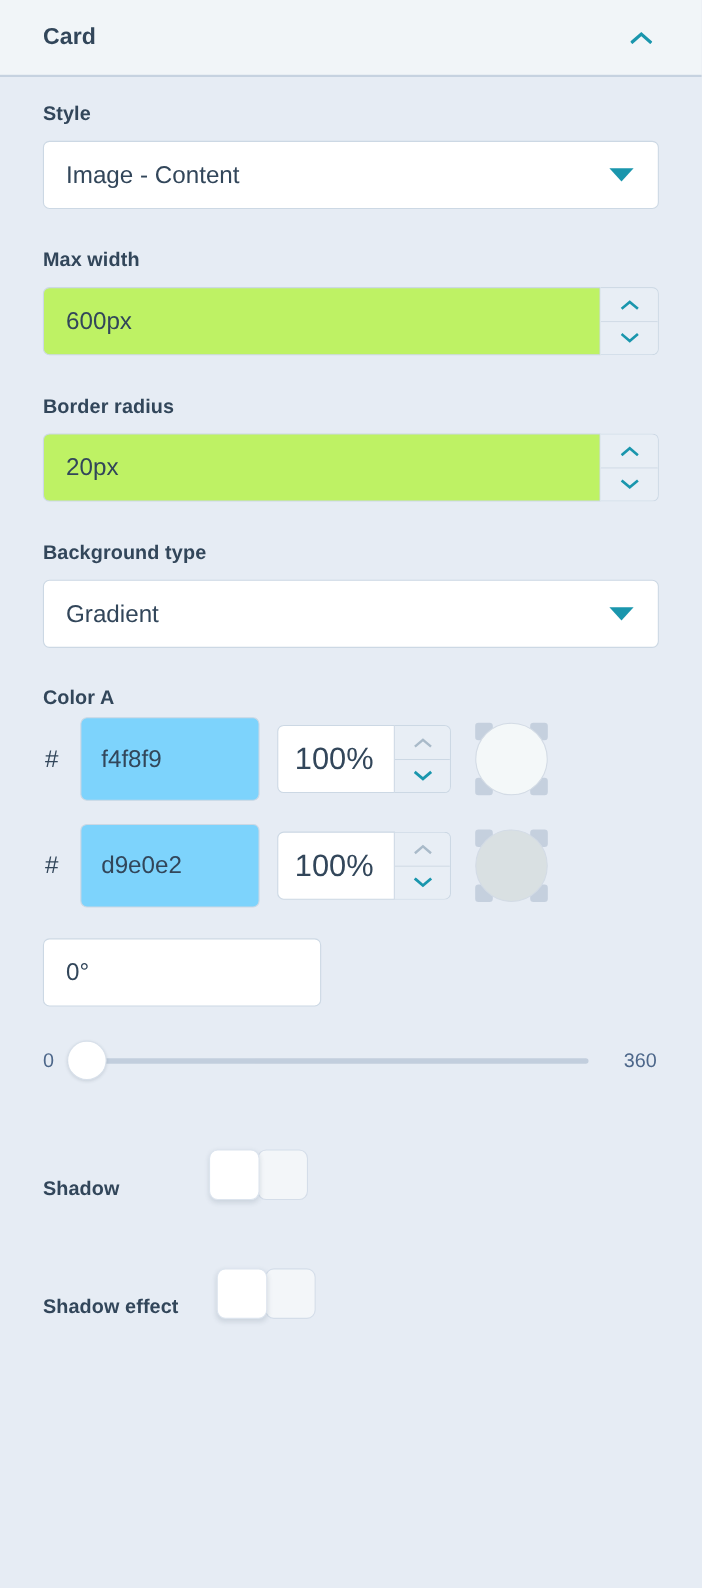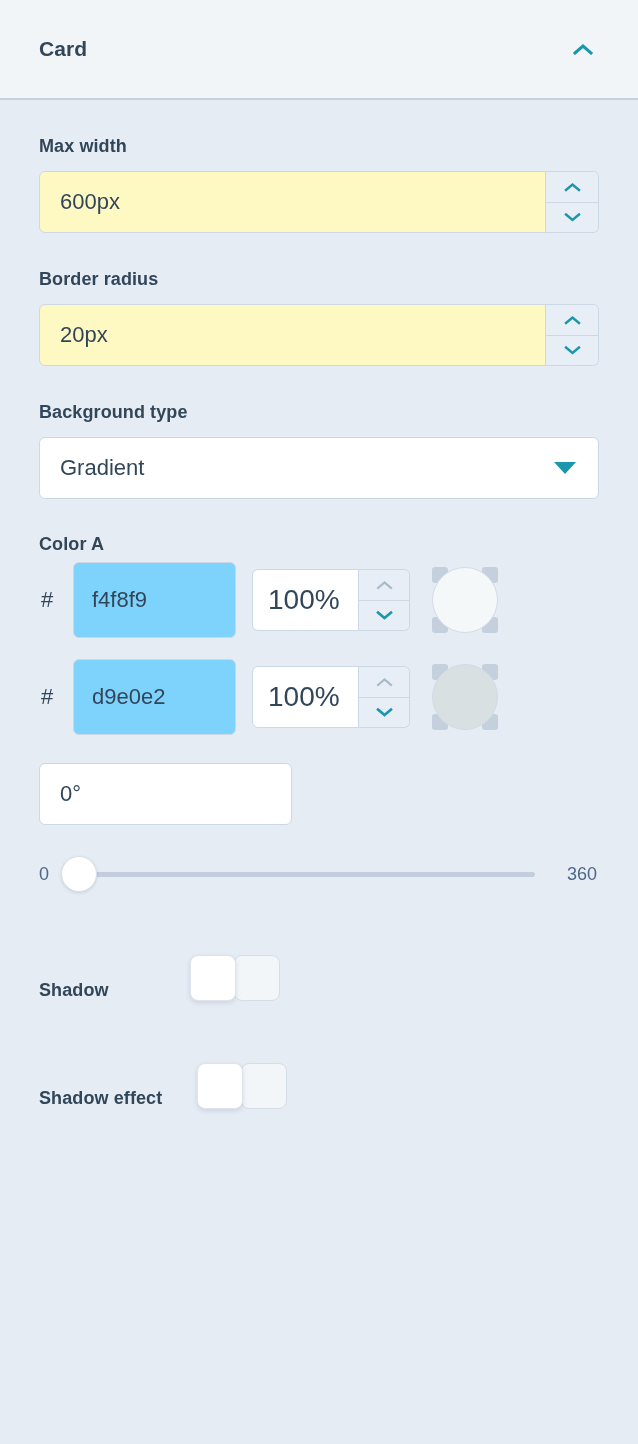--- a/index.html
+++ b/index.html
@@ -18,21 +18,21 @@
 
   .panel {
     width: 638px;
     height: 1444px;
     position: relative;
     background: #e6ecf4;
   }
 
   
   .panel-header {
-    height: 100px;
+    height: 70px;
     background: #f1f5f8;
     border-bottom: 2px solid #c6d2e0;
     display: flex;
     align-items: center;
     justify-content: space-between;
     padding: 0 36px 0 39px;
   }
   .panel-title {
     font-size: 21px;
     font-weight: bold;
@@ -110,21 +110,21 @@
   }
 
   
   .num-group {
     display: flex;
     align-items: stretch;
     height: 62px;
   }
   .num-input {
     flex: 1;
-    background: #fef9c3;
+    background: #bef264;
     border: 1px solid #ccd8e4;
     border-radius: 6px 0 0 6px;
     display: flex;
     align-items: center;
     padding: 18px 20px;
     font-size: 22px;
     color: #32465a;
     cursor: text;
   }
   .stepper {
@@ -336,20 +336,27 @@
     <span class="panel-title">Card</span>
     <button class="collapse-btn">
       <svg class="chev-up" viewBox="0 0 20 12">
         <path d="M2 10 L10 3 L18 10" fill="none" stroke="#1a96ad" stroke-width="3" stroke-linecap="square"></path>
       </svg>
     </button>
   </div>
 
   <div class="panel-body">
 
+    <div class="field f-style">
+      <span class="field-label label-gap">Style</span>
+      <div class="select-box">
+        <span class="select-value">Image - Content</span>
+        <span class="caret-down"></span>
+      </div>
+    </div>
 
     <div class="field f-maxwidth">
       <span class="field-label label-gap">Max width</span>
       <div class="num-group">
         <div class="num-input">600px</div>
         <div class="stepper">
           <button class="step-btn up">
             <svg class="chev" viewBox="0 0 17 10">
               <path d="M2 8 L8.5 2.5 L15 8" fill="none" stroke="#1a96ad" stroke-width="2.4" stroke-linecap="square"></path>
             </svg>

